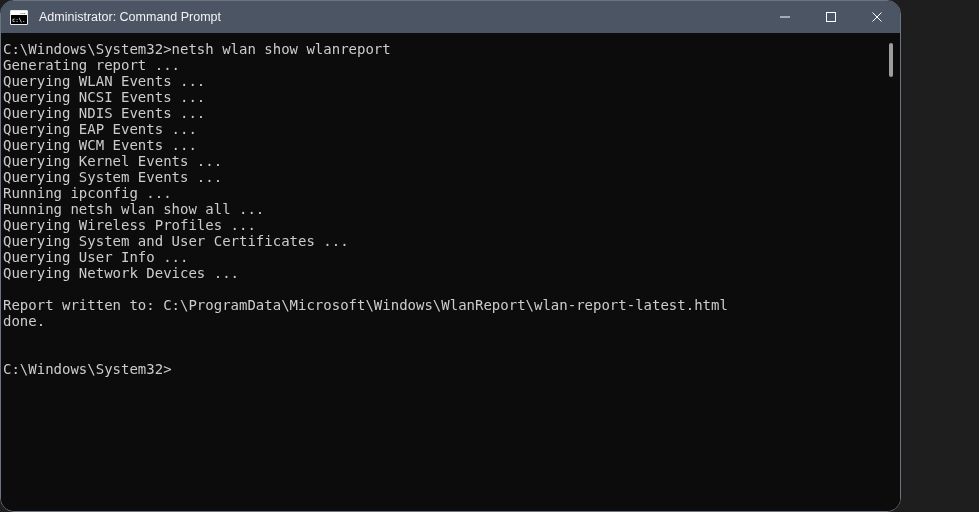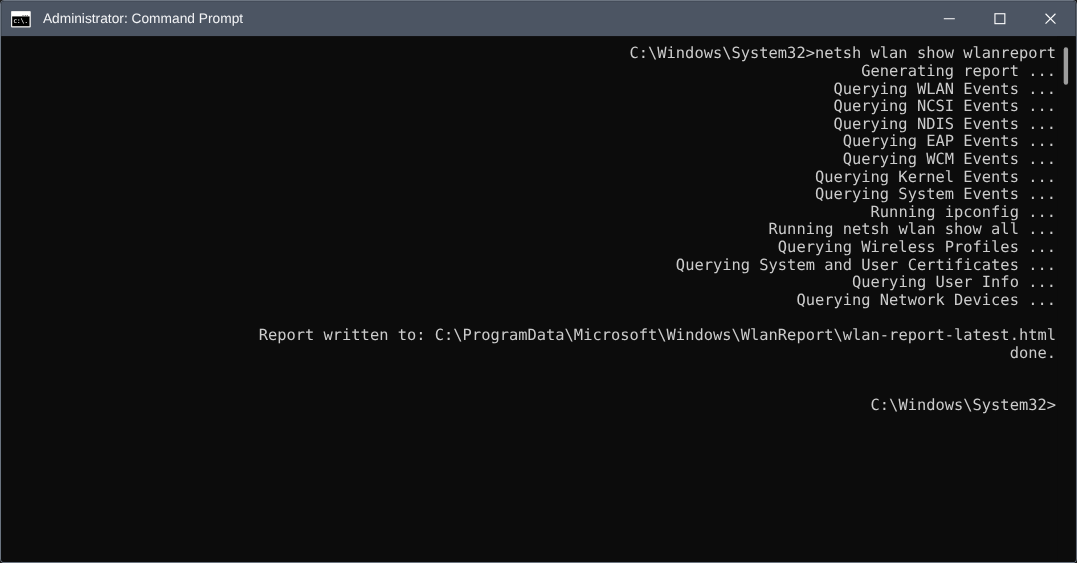--- a/index.html
+++ b/index.html
@@ -11,24 +11,24 @@
     width: 979px;
     height: 512px;
     overflow: hidden;
     font-family: "Liberation Sans", sans-serif;
   }
 
   .window {
     position: absolute;
     left: 0;
     top: 0;
-    width: 979px;
+    width: 901px;
     height: 512px;
     box-sizing: border-box;
-    border-radius: 4px;
+    border-radius: 14px;
     overflow: hidden;
     background: #0c0c0c;
     border: 1px solid #6b7480;
   }
 
   
   .titlebar {
     position: relative;
     height: 32px;
     background: #4c5563;
@@ -124,21 +124,20 @@
     left: 2px;
     top: 8px;
     right: 18px;
     margin: 0;
     color: #cccccc;
     font-family: "DejaVu Sans Mono", monospace;
     font-size: 14px;
     line-height: 16px;
     white-space: pre;
     letter-spacing: 0px;
-    text-align: right;
   }
 
   
   .scrollbar {
     position: absolute;
     top: 0;
     right: 0;
     width: 17px;
     height: 100%;
     background: #0c0c0c;

